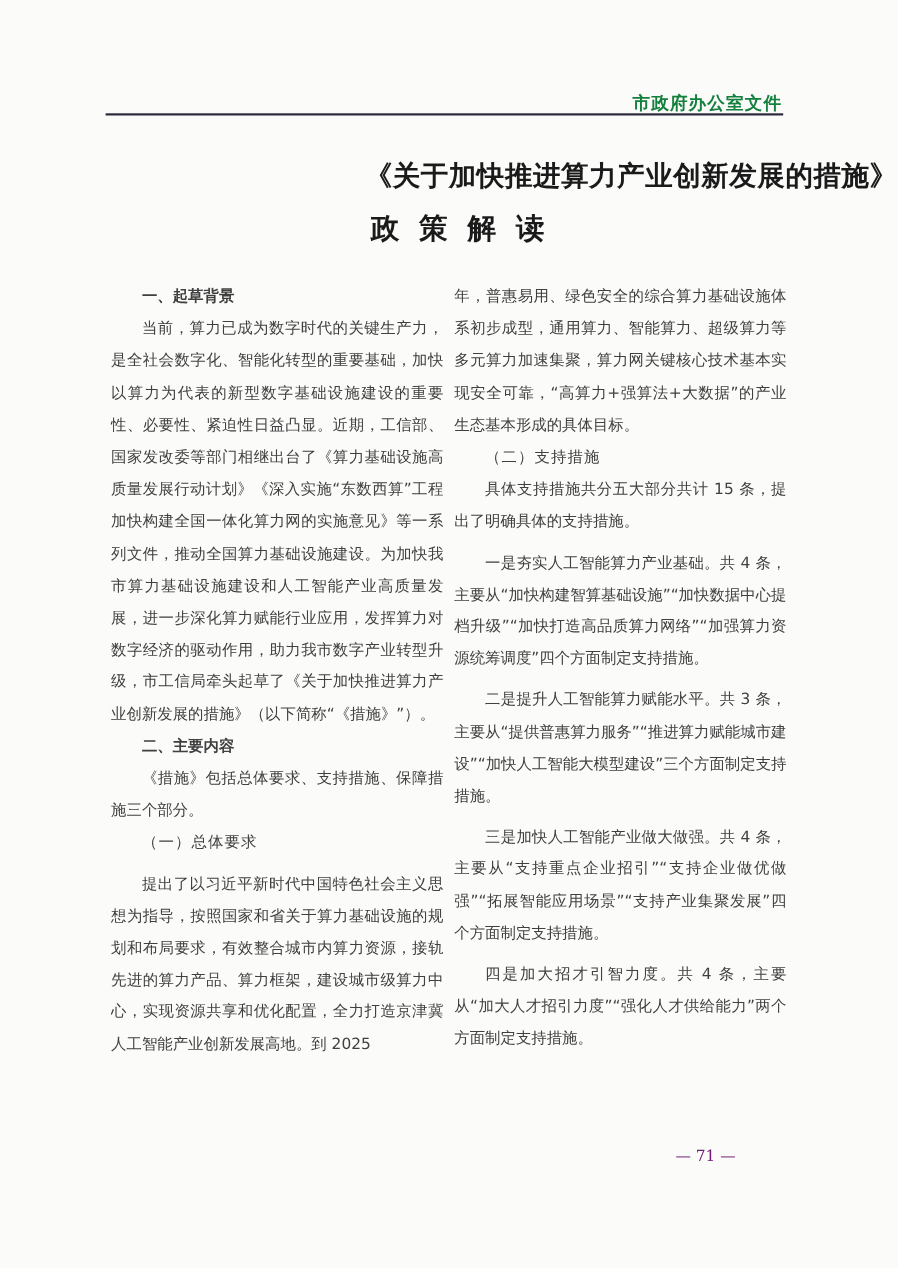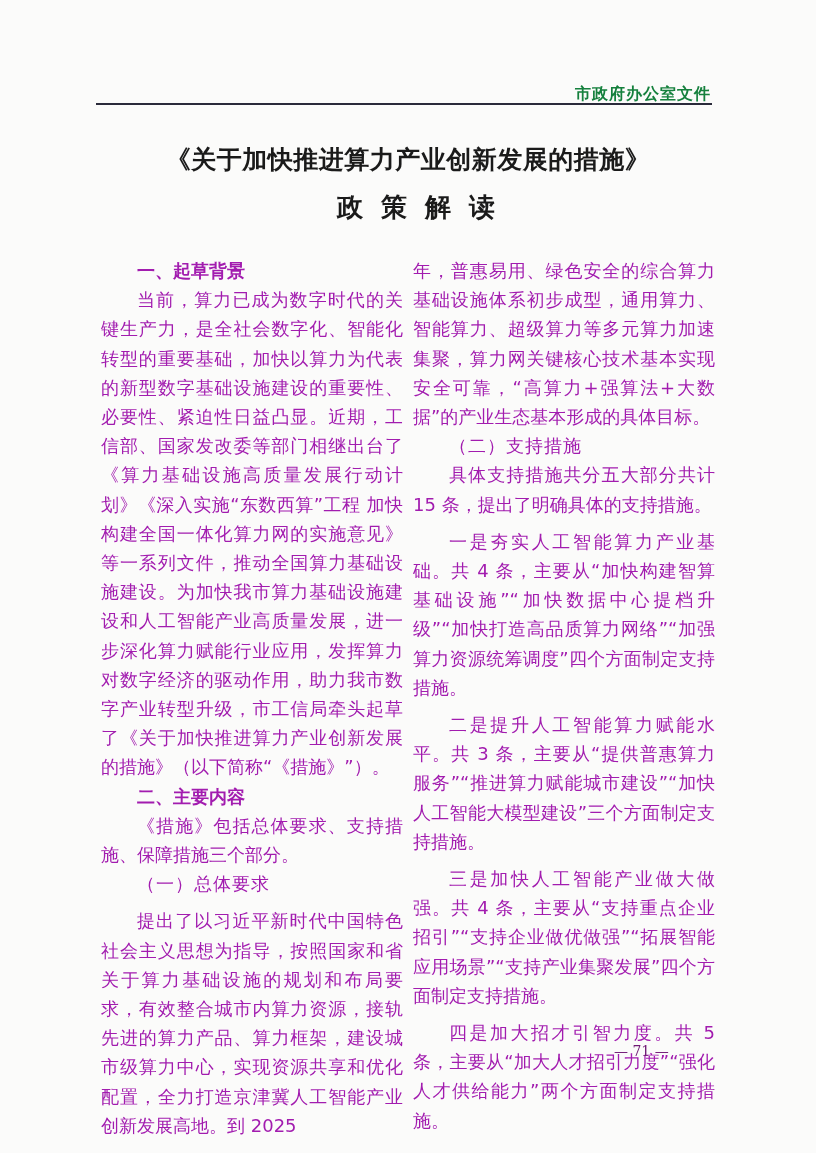--- a/index.html
+++ b/index.html
@@ -21,34 +21,34 @@
   .header-right {
     position: absolute; right: 0; top: 0;
     font-family: "DejaVu Sans", sans-serif;
     font-size: 16px; font-weight: bold; color: #15803d; letter-spacing: 1px;
   }
   .header-rule {
     position: absolute; left: 96px; top: 103px; width: 616px; height: 2px;
     background: #2a2a3a;
   }
   .title {
-    position: absolute; left: 0; width: 816px; text-align: center;
+    position: absolute; left: 0; width: 816px; text-align: right;
     top: 143px; font-size: 25px; font-weight: bold; color: #1a1a1a;
     letter-spacing: 0.5px;
   }
   .subtitle {
     position: absolute; left: 0; width: 816px; text-align: center;
     top: 190px; font-size: 26px; font-weight: bold; color: #1a1a1a;
     letter-spacing: 18px; padding-left: 34px; box-sizing: border-box;
   }
   .col {
     position: absolute; top: 256px; width: 302px;
-    font-size: 18px; line-height: 29.2px;
+    font-size: 14px; line-height: 29.2px;
     font-family: "DejaVu Sans", sans-serif;
-    color: #a21caf;
+    color: #404040;
     text-align: justify;
   }
   .col-left { left: 101px; }
   .col-right { left: 413px; }
   .col p { margin: 0; text-indent: 2em; }
   .col p.noindent { text-indent: 0; }
   .col p.heading { font-weight: bold; text-indent: 2em; }
   .col p.subheading { text-indent: 2em; font-family: "DejaVu Serif", serif; letter-spacing: 1px; }
   .col p.gap { margin-top: 8px; }
   .page-number {
@@ -76,16 +76,16 @@
   <p class="gap">提出了以习近平新时代中国特色社会主义思想为指导，按照国家和省关于算力基础设施的规划和布局要求，有效整合城市内算力资源，接轨先进的算力产品、算力框架，建设城市级算力中心，实现资源共享和优化配置，全力打造京津冀人工智能产业创新发展高地。到 2025</p>
 </div>
 
 <div class="col col-right">
   <p class="noindent">年，普惠易用、绿色安全的综合算力基础设施体系初步成型，通用算力、智能算力、超级算力等多元算力加速集聚，算力网关键核心技术基本实现安全可靠，“高算力+强算法+大数据”的产业生态基本形成的具体目标。</p>
   <p class="subheading">（二）支持措施</p>
   <p>具体支持措施共分五大部分共计 15 条，提出了明确具体的支持措施。</p>
   <p class="gap">一是夯实人工智能算力产业基础。共 4 条，主要从“加快构建智算基础设施”“加快数据中心提档升级”“加快打造高品质算力网络”“加强算力资源统筹调度”四个方面制定支持措施。</p>
   <p class="gap">二是提升人工智能算力赋能水平。共 3 条，主要从“提供普惠算力服务”“推进算力赋能城市建设”“加快人工智能大模型建设”三个方面制定支持措施。</p>
   <p class="gap">三是加快人工智能产业做大做强。共 4 条，主要从“支持重点企业招引”“支持企业做优做强”“拓展智能应用场景”“支持产业集聚发展”四个方面制定支持措施。</p>
-  <p class="gap">四是加大招才引智力度。共 5 条，主要从“加大人才招引力度”“强化人才供给能力”两个方面制定支持措施。</p>
+  <p class="gap">四是加大招才引智力度。共 4 条，主要从“加大人才招引力度”“强化人才供给能力”两个方面制定支持措施。</p>
 </div>
 
 <div class="page-number">— 71 —</div>
 
 </body></html>

